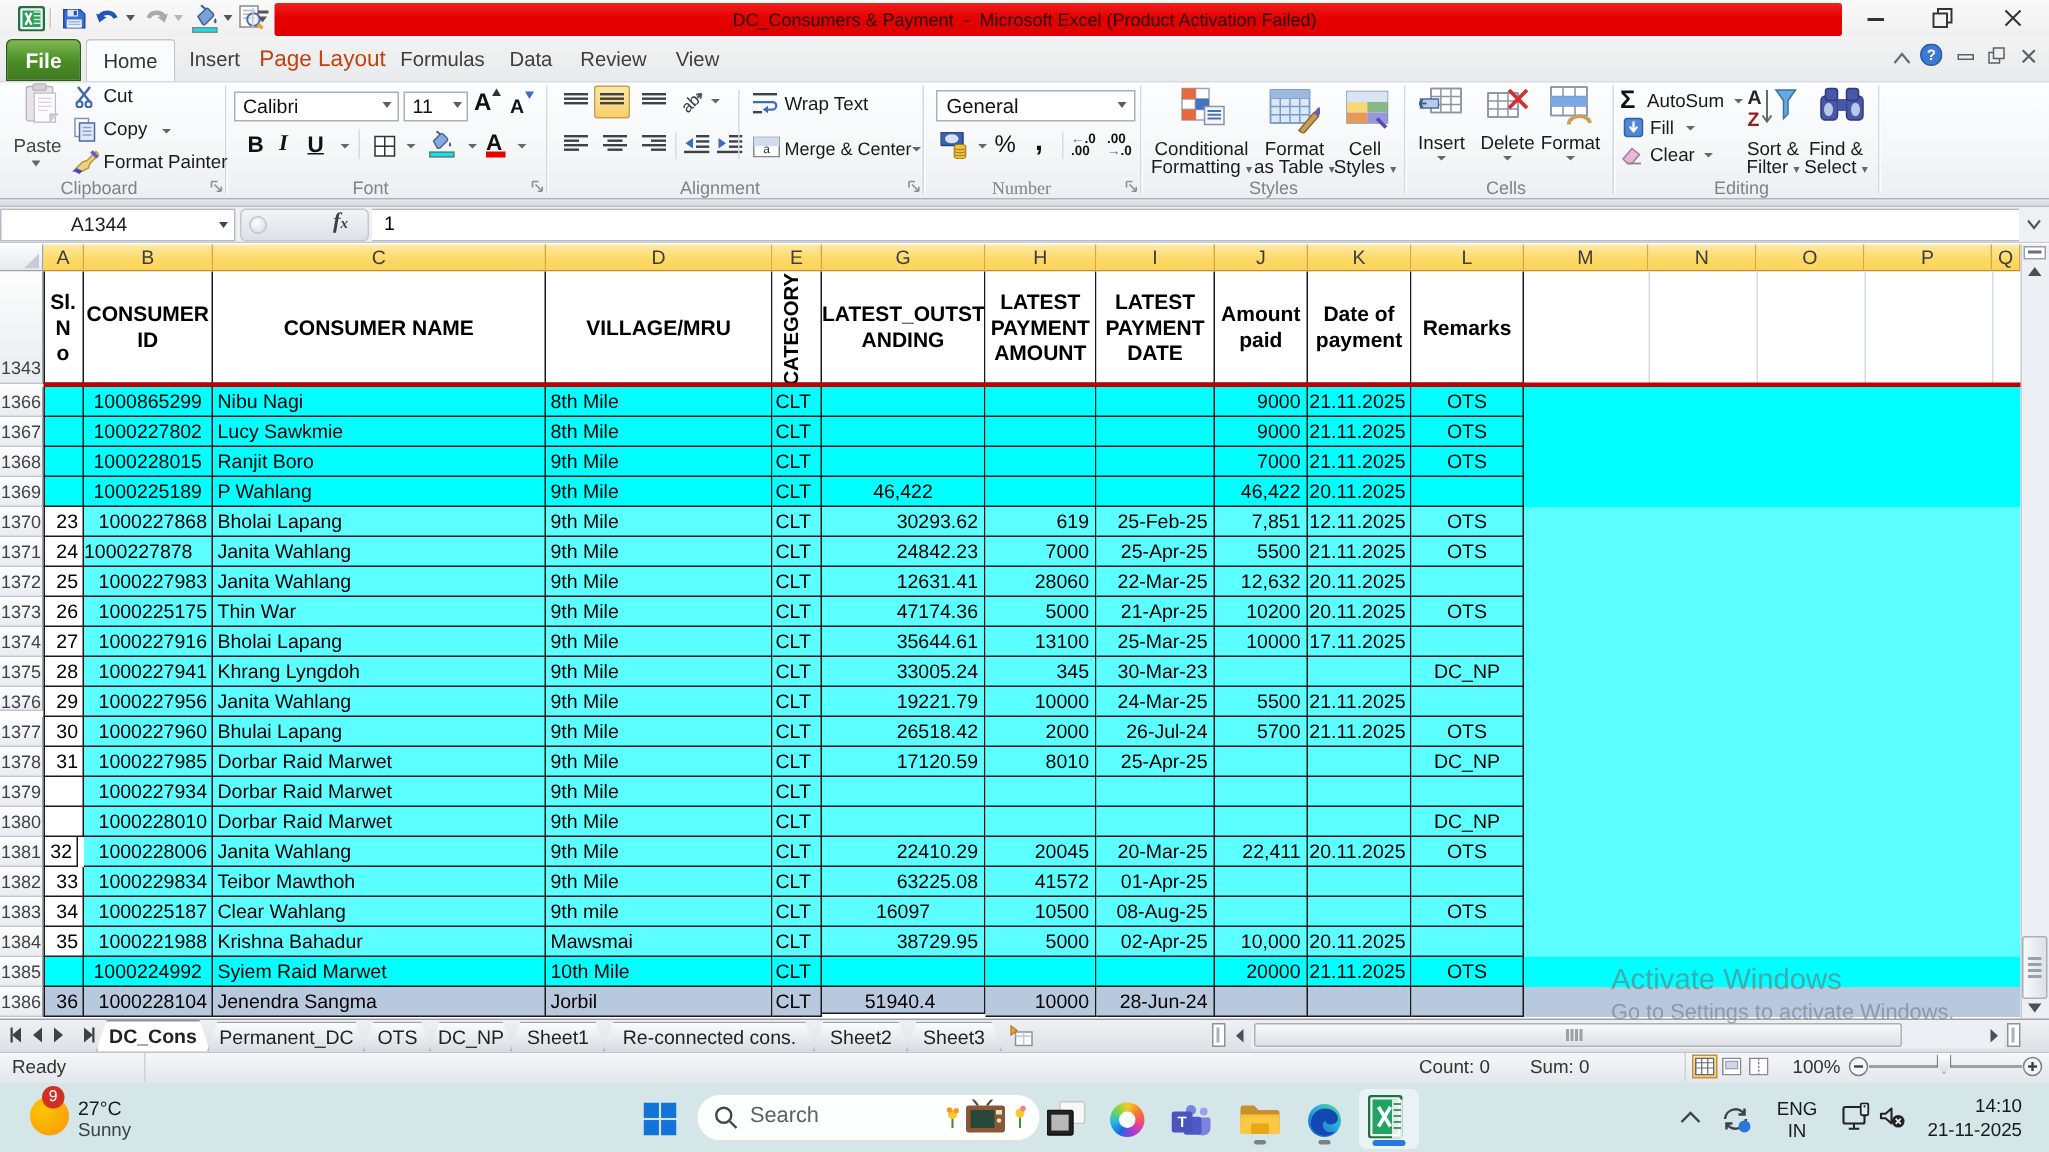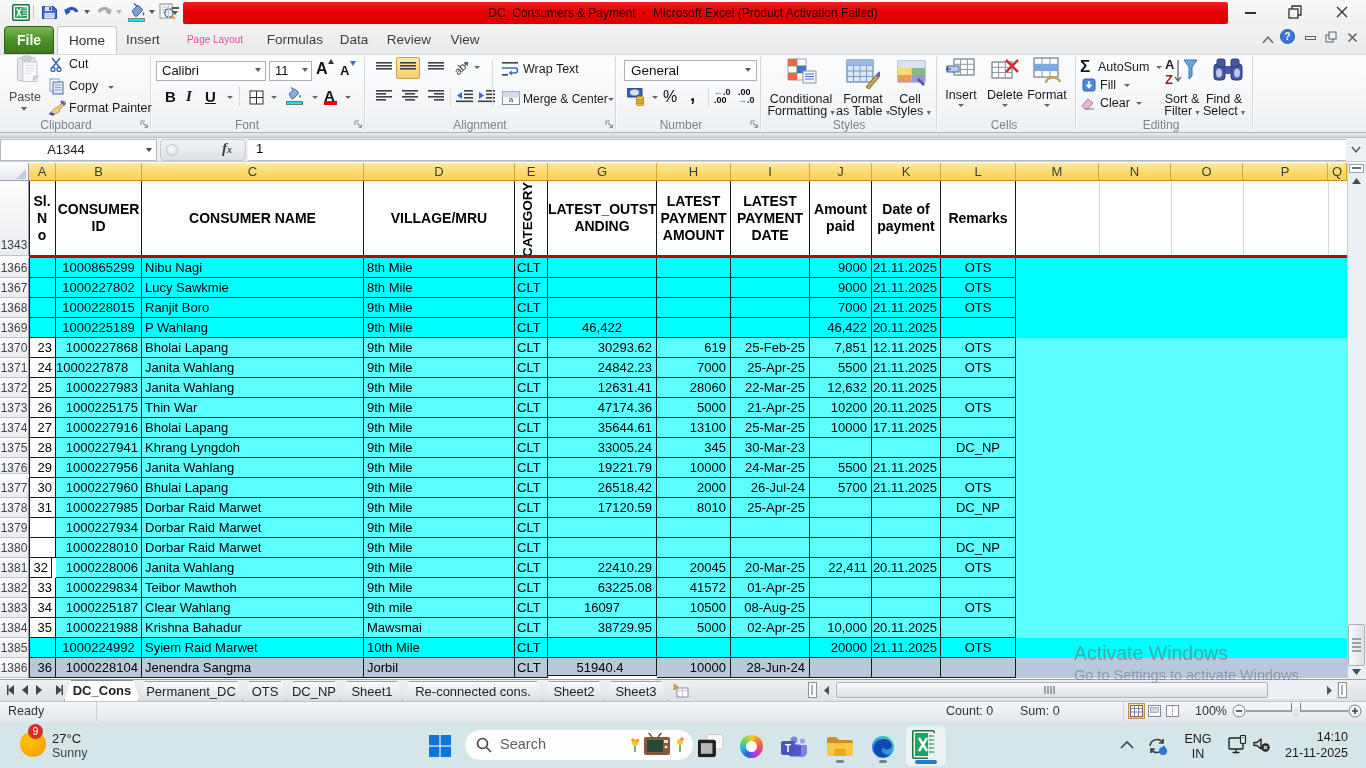--- a/index.html
+++ b/index.html
@@ -60,21 +60,21 @@
     <rect x="1" y="4" width="9" height="9" fill="none" stroke="#333" stroke-width="1.3"></rect>
     <path d="M4 4 V1 H13 V10 H10" fill="none" stroke="#333" stroke-width="1.3"></path>
   </svg>
 <svg style="position:absolute;left:1336px;top:6px" width="12" height="12" viewBox="0 0 12 12">
     <path d="M1 1 L11 11 M11 1 L1 11" stroke="#333" stroke-width="1.4"></path>
   </svg>
 <div style="left:0;top:25px;width:1366px;height:29px;background:linear-gradient(180deg,#f2f2f2,#e9eaec);"></div>
 <div style="left:4px;top:26px;width:50px;height:28px;background:linear-gradient(180deg,#7eba51 0%,#4e8f28 50%,#3e7a1e 100%);border:1px solid #2d5c14;border-radius:4px 4px 0 0;color:#fff;font-size:14px;font-weight:bold;text-align:center;line-height:26px;">File</div>
 <div style="left:57px;top:26px;width:60px;height:29px;background:#fbfcfd;border:1px solid #c4c9cf;border-bottom:none;border-radius:3px 3px 0 0;color:#333;font-size:13.5px;text-align:center;line-height:27px;">Home</div>
 <div style="left:117px;top:26px;width:52px;height:28px;color:#3e3e3e;font-size:13.5px;text-align:center;line-height:28px;">Insert</div>
-<div style="left:169px;top:26px;width:92px;height:28px;color:#ec4899;font-size:10px;text-align:center;line-height:28px;">Page Layout</div>
+<div style="left:169px;top:26px;width:92px;height:28px;color:#c2410c;font-size:15px;text-align:center;line-height:28px;">Page Layout</div>
 <div style="left:261px;top:26px;width:68px;height:28px;color:#3e3e3e;font-size:13.5px;text-align:center;line-height:28px;">Formulas</div>
 <div style="left:329px;top:26px;width:50px;height:28px;color:#3e3e3e;font-size:13.5px;text-align:center;line-height:28px;">Data</div>
 <div style="left:379px;top:26px;width:60px;height:28px;color:#3e3e3e;font-size:13.5px;text-align:center;line-height:28px;">Review</div>
 <div style="left:439px;top:26px;width:52px;height:28px;color:#3e3e3e;font-size:13.5px;text-align:center;line-height:28px;">View</div>
 <div style="left:1262px;top:31px;width:12px;height:10px;"><svg width="12" height="10" viewBox="0 0 12 10">
       <path d="M1 8 L6 2 L11 8" fill="none" stroke="#667" stroke-width="1.4"></path>
     </svg></div>
 <svg style="position:absolute;left:1280px;top:29px" width="15" height="15" viewBox="0 0 15 15">
     <circle cx="7.5" cy="7.5" r="7" fill="#3b7ad4" stroke="#2c5ca3"></circle>
     <text x="7.5" y="11" font-size="10" font-weight="bold" fill="#fff" text-anchor="middle" font-family="Liberation Sans">?</text>
@@ -99,21 +99,21 @@
 <div style="left:761px;top:57px;width:1px;height:72px;background:#fdfdfe;"></div>
 <div style="left:936px;top:57px;width:1px;height:72px;background:#d4d8dd;"></div>
 <div style="left:937px;top:57px;width:1px;height:72px;background:#fdfdfe;"></div>
 <div style="left:1075px;top:57px;width:1px;height:72px;background:#d4d8dd;"></div>
 <div style="left:1076px;top:57px;width:1px;height:72px;background:#fdfdfe;"></div>
 <div style="left:1252px;top:57px;width:1px;height:72px;background:#d4d8dd;"></div>
 <div style="left:1253px;top:57px;width:1px;height:72px;background:#fdfdfe;"></div>
 <div style="left:6px;top:118px;width:120px;height:14px;color:#7e838a;font-size:12px;text-align:center;">Clipboard</div>
 <div style="left:187px;top:118px;width:120px;height:14px;color:#7e838a;font-size:12px;text-align:center;">Font</div>
 <div style="left:420px;top:118px;width:120px;height:14px;color:#7e838a;font-size:12px;text-align:center;">Alignment</div>
-<div style="left:621px;top:118px;width:120px;height:14px;color:#7e838a;font-size:12px;text-align:center;">Number</div>
+<div style="left:621px;top:118px;width:120px;height:14px;color:#7e838a;font-size:12px;text-align:center;font-family:Liberation Serif, serif;">Number</div>
 <div style="left:789px;top:118px;width:120px;height:14px;color:#7e838a;font-size:12px;text-align:center;">Styles</div>
 <div style="left:944px;top:118px;width:120px;height:14px;color:#7e838a;font-size:12px;text-align:center;">Cells</div>
 <div style="left:1101px;top:118px;width:120px;height:14px;color:#7e838a;font-size:12px;text-align:center;">Editing</div>
 <svg style="position:absolute;left:140px;top:120px" width="9" height="9" viewBox="0 0 9 9">
     <path d="M1 1 H5 M1 1 V5 M3 3 L7.5 7.5 M7.5 7.5 v-3 M7.5 7.5 h-3" stroke="#8a8f96" stroke-width="1.1" fill="none"></path>
   </svg>
 <svg style="position:absolute;left:354px;top:120px" width="9" height="9" viewBox="0 0 9 9">
     <path d="M1 1 H5 M1 1 V5 M3 3 L7.5 7.5 M7.5 7.5 v-3 M7.5 7.5 h-3" stroke="#8a8f96" stroke-width="1.1" fill="none"></path>
   </svg>
 <svg style="position:absolute;left:605px;top:120px" width="9" height="9" viewBox="0 0 9 9">

